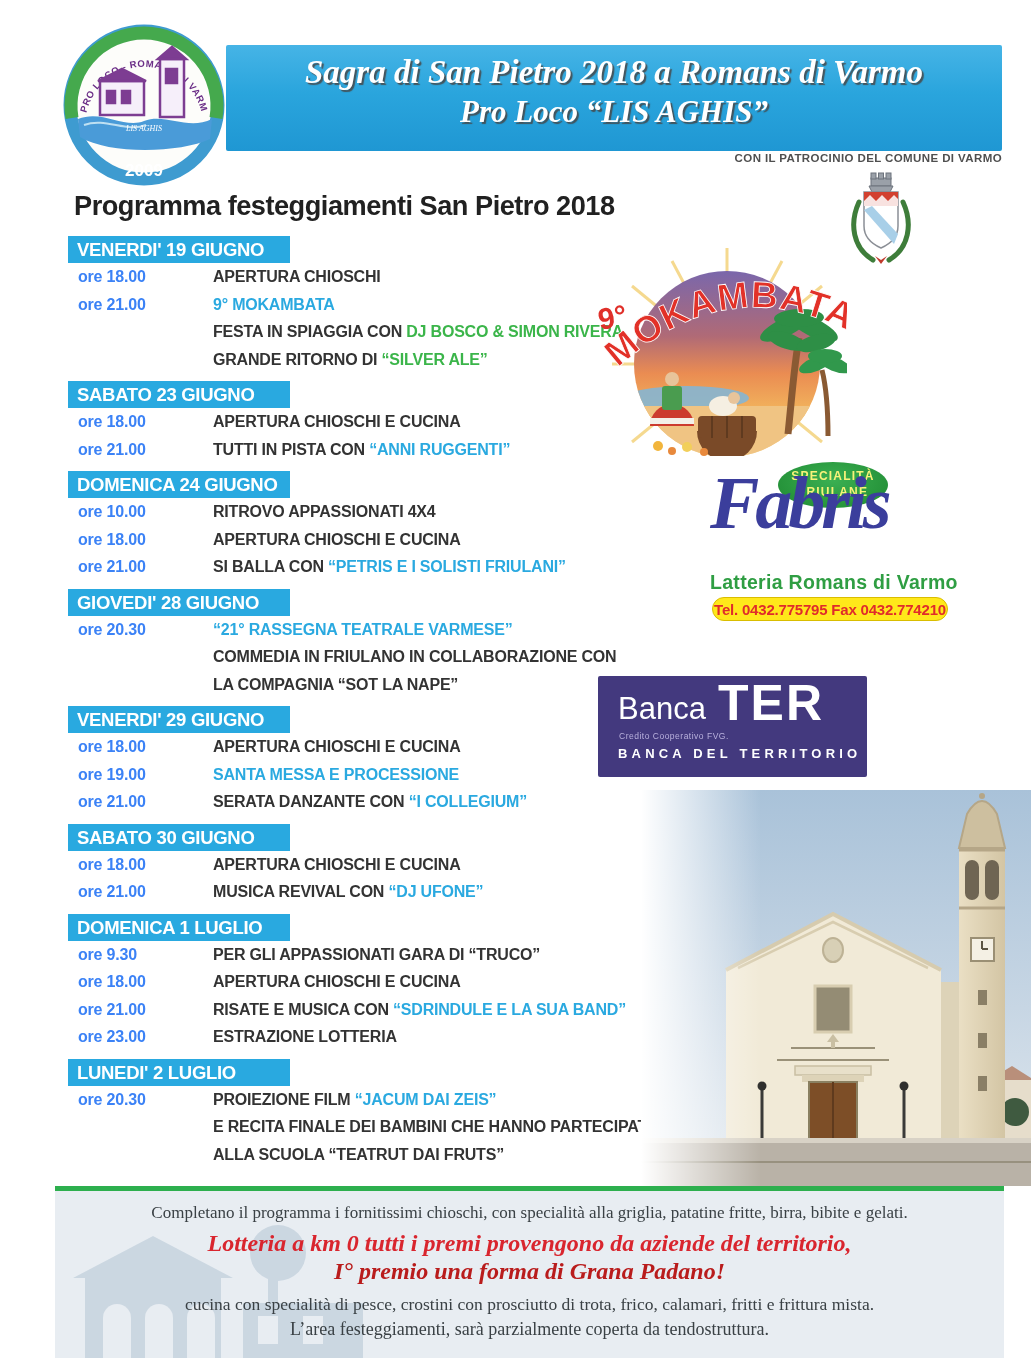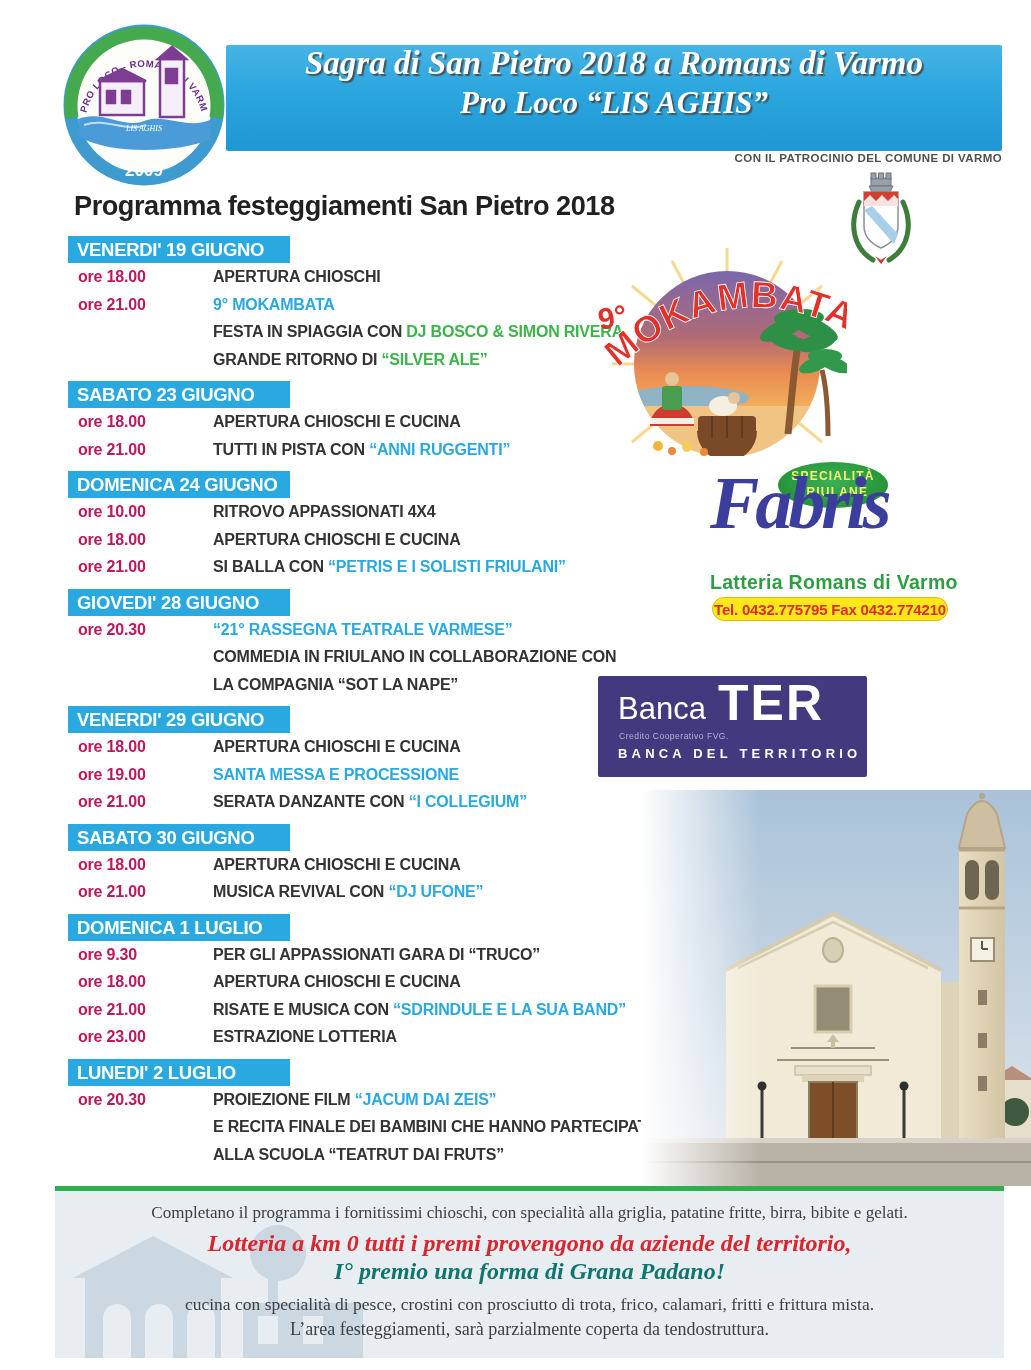--- a/index.html
+++ b/index.html
@@ -7,21 +7,21 @@
     width:1031px;height:1370px;position:relative;background:#ffffff;
     font-family:"Liberation Sans",sans-serif;overflow:hidden;
   }
   
   .header-band{
     position:absolute;left:226px;top:45px;width:776px;height:106px;
     background:linear-gradient(180deg,#46b4e6 0%,#2aa5dd 45%,#1f97d3 100%);
     border-radius:2px;text-align:center;color:#fff;
     font-family:"Liberation Serif",serif;font-style:italic;font-weight:bold;
   }
-  .header-title1{font-size:33px;
+  .header-title1{font-size:33px;margin-top:9px;
     text-shadow:2px 2px 1px rgba(70,70,70,.85);}
   .header-title2{font-size:31px;margin-top:3px;
     text-shadow:2px 2px 1px rgba(70,70,70,.85);}
   .patronage{
     position:absolute;right:29px;top:152px;font-size:11.5px;font-weight:bold;
     color:#4f4f4f;letter-spacing:.4px;
   }
   
   .prog-heading{
     position:absolute;left:74px;top:190px;font-size:28px;font-weight:600;
@@ -31,21 +31,21 @@
   
   .program{position:absolute;left:68px;top:236px;width:580px;}
   .day{margin-bottom:8px;}
   .day-bar{
     width:222px;height:27px;line-height:27px;box-sizing:border-box;padding-left:9px;
     background:#29a9e0;color:#fff;font-size:18.5px;font-weight:bold;
     letter-spacing:-.3px;white-space:nowrap;
   }
   .day-row{display:flex;line-height:27.5px;font-size:16px;font-weight:bold;
     letter-spacing:-.2px;white-space:nowrap;}
-  .day-row .time{width:135px;padding-left:10px;color:#be185d;flex:none;}
+  .day-row .time{width:135px;padding-left:10px;color:#3b82f6;flex:none;}
   .day-row .desc{color:#333;}
   .t-black{color:#333333;}
   .t-cyan{color:#2aa9e0;}
   .t-green{color:#3bb54a;text-align:center;}
   
   .mokambata{position:absolute;left:592px;top:246px;width:255px;height:210px;}
   .fabris{position:absolute;left:710px;top:458px;width:245px;height:170px;}
   .fabris-oval{
     position:absolute;left:68px;top:4px;width:110px;height:46px;border-radius:50%;
     background:radial-gradient(ellipse at 50% 40%,#3bb052 0%,#259239 75%);
@@ -78,21 +78,21 @@
   .church{position:absolute;left:641px;top:790px;width:390px;height:396px;}
   
   .footer-box{
     position:absolute;left:55px;top:1186px;width:949px;height:172px;box-sizing:border-box;
     background:#e8edf2;border-top:5px solid #2daf4e;text-align:center;
     font-family:"Liberation Serif",serif;overflow:hidden;
   }
   .footer-watermark{position:absolute;left:8px;bottom:0;opacity:.85;}
   .fb-line1{position:relative;margin-top:12px;font-size:17px;color:#3a4145;white-space:nowrap;}
   .fb-lottery1{position:relative;margin-top:7px;font-size:24px;font-weight:bold;font-style:italic;color:#d9252e;white-space:nowrap;}
-  .fb-lottery2{position:relative;margin-top:1px;font-size:24px;font-weight:bold;font-style:italic;color:#0f766e;white-space:nowrap;}
+  .fb-lottery2{position:relative;margin-top:1px;font-size:24px;font-weight:bold;font-style:italic;color:#b91c1c;white-space:nowrap;}
   .fb-line2{position:relative;margin-top:9px;font-size:17.5px;color:#3a4145;white-space:nowrap;}
   .fb-line3{position:relative;margin-top:4px;font-size:18px;color:#3a4145;white-space:nowrap;}
 </style>
 </head>
 <body>
 
 <div class="header-band">
   <div class="header-title1">Sagra di San Pietro 2018 a Romans di Varmo</div>
   <div class="header-title2">Pro Loco “LIS AGHIS”</div>
 </div>

